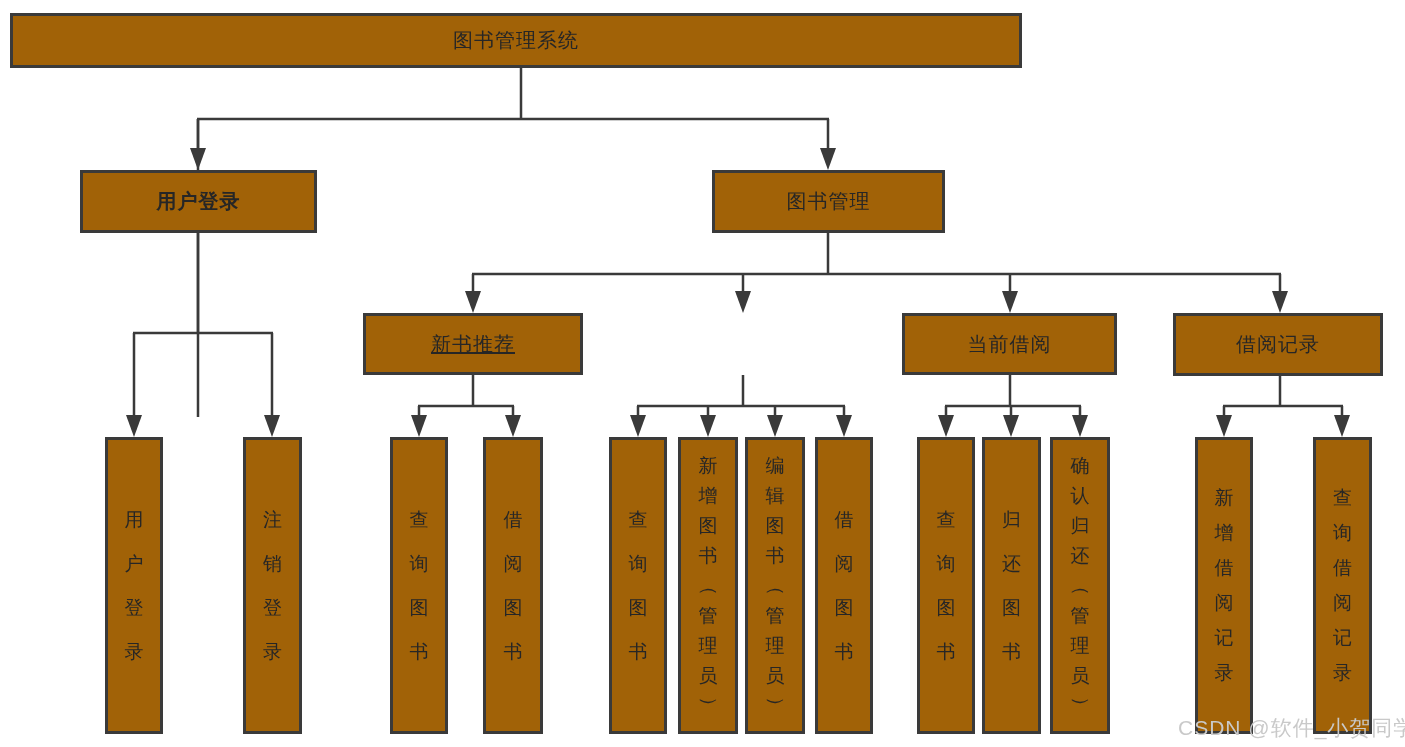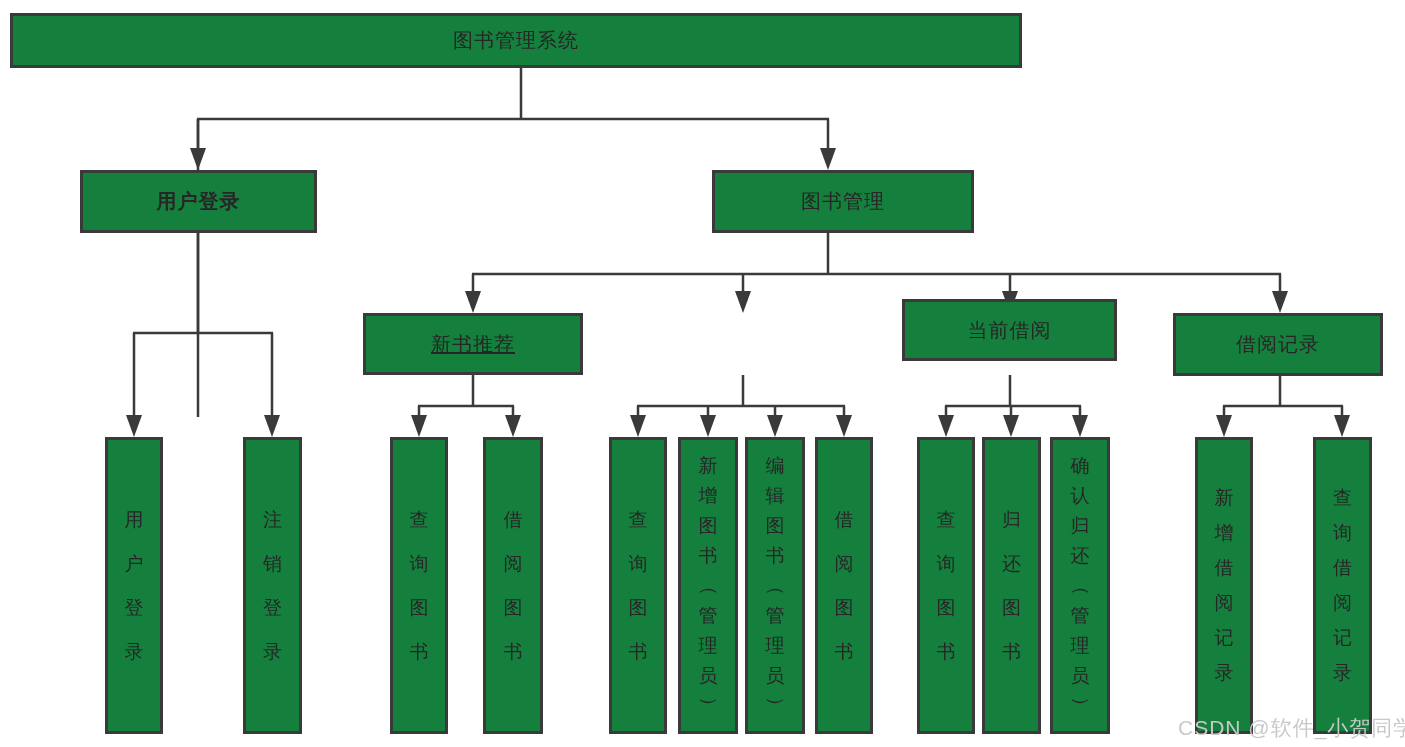--- a/index.html
+++ b/index.html
@@ -1,19 +1,19 @@
 <!DOCTYPE html>
 <html><head>
 <meta charset="utf-8">
 <style>
   html,body{margin:0;padding:0;background:#fff;}
   .canvas{position:relative;width:1405px;height:747px;background:#ffffff;
           font-family:"Liberation Sans",sans-serif;overflow:hidden;}
   svg.wires{position:absolute;left:0;top:0;z-index:0;}
-  .node{position:absolute;box-sizing:border-box;background:#15803d;
+  .node{position:absolute;box-sizing:border-box;background:#a16207;
         border:3px solid #3a3a3a;display:flex;align-items:center;justify-content:center;
         font-size:20px;color:#262626;z-index:1;letter-spacing:1px;text-align:right;}
   .vnode{padding:6px 0;}
   .v-label{display:flex;flex-direction:column;align-items:center;justify-content:center;height:100%;}
   .v-label span{display:block;height:20px;line-height:20px;font-size:19px;letter-spacing:0;}
   .v-label span.rot{transform:rotate(90deg);}
   .watermark{position:absolute;left:1178px;top:714px;z-index:2;color:#c9c9c9;
              font-size:21px;letter-spacing:1px;white-space:nowrap;}
 </style>
 </head>
@@ -68,24 +68,24 @@
     <g>
       <path d="M1280 376 V406 M1223 406 H1343 M1224 406 V417 M1342 406 V417"></path>
       <polygon points="1216,415 1232,415 1224,437" fill="#3a3a3a" stroke="none"></polygon>
       <polygon points="1334,415 1350,415 1342,437" fill="#3a3a3a" stroke="none"></polygon>
     </g>
   </svg>
 
   <div class="node" style="left:10px;top:13px;width:1012px;height:55px;">图书管理系统</div>
 
   <div class="node" style="left:80px;top:170px;width:237px;height:63px;font-weight:bold;">用户登录</div>
-  <div class="node" style="left:712px;top:170px;width:262px;height:63px;">图书管理</div>
+  <div class="node" style="left:712px;top:170px;width:233px;height:63px;">图书管理</div>
 
   <div class="node" style="left:363px;top:313px;width:220px;height:62px;text-decoration:underline;">新书推荐</div>
-  <div class="node" style="left:902px;top:299px;width:215px;height:62px;">当前借阅</div>
+  <div class="node" style="left:902px;top:313px;width:215px;height:62px;">当前借阅</div>
   <div class="node" style="left:1173px;top:313px;width:210px;height:63px;">借阅记录</div>
 
   <div class="node vnode" style="left:105px;top:437px;width:58px;height:297px;">
     <div class="v-label" style="gap: 24px;">
         <span>用</span>
         <span>户</span>
         <span>登</span>
         <span>录</span>
       </div>
   </div>

